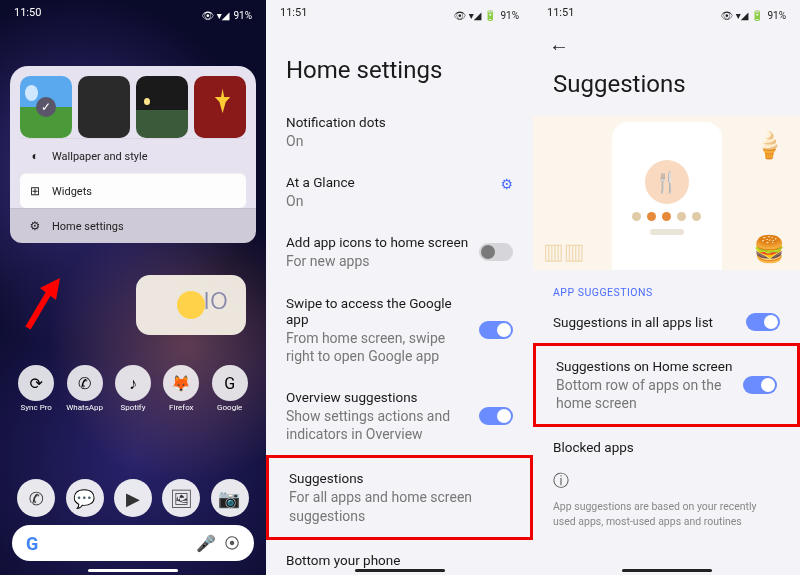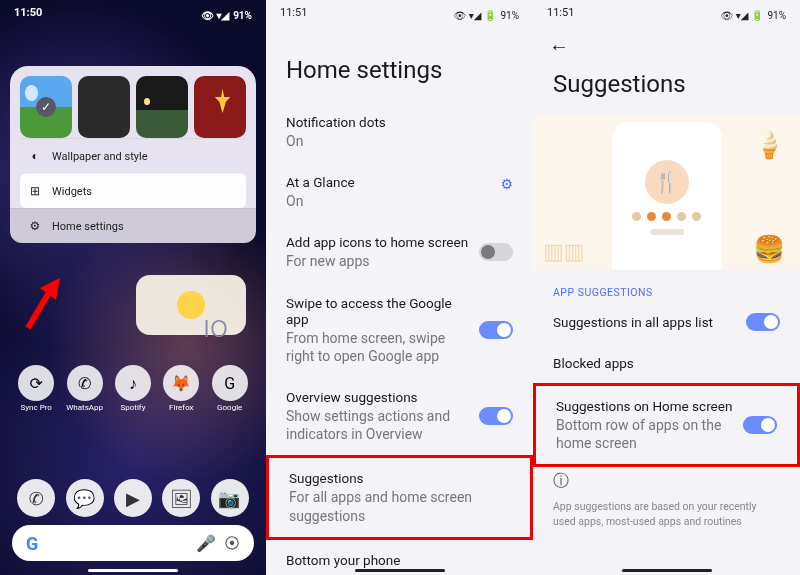--- a/index.html
+++ b/index.html
@@ -5,21 +5,21 @@
   * { box-sizing: border-box; margin: 0; padding: 0; }
   body { font-family: -apple-system, Roboto, sans-serif; background: #fff; width: 800px; height: 575px; display: flex; }
   .panel { position: relative; height: 575px; overflow: hidden; }
   .p1 { width: 266px; background: linear-gradient(135deg,#0a0a2a,#3a2a5a,#1a1a4a,#4a3a6a); }
   .p2 { width: 267px; background: #f4f3f7; }
   .p3 { width: 267px; background: #f4f3f7; }
 
   
   .status { position: absolute; top: 6px; left: 0; right: 0; height: 18px; display: flex; justify-content: space-between; padding: 0 14px; font-size: 11px; z-index: 50; }
   .status .icons { display: flex; gap: 4px; align-items: center; font-size: 10px; }
-  .p1 .status { color: #fff; font-weight: bold; }
+  .p1 .status { color: #fff; }
   .p2 .status, .p3 .status { color: #222; }
 
   
   .swirls { position:absolute; inset:0; background:
     radial-gradient(circle at 30% 30%, rgba(100,80,200,.5), transparent 40%),
     radial-gradient(circle at 70% 60%, rgba(200,120,100,.4), transparent 35%),
     radial-gradient(circle at 50% 80%, rgba(60,50,150,.6), transparent 45%),
     #0a0a2a; }
 
   
@@ -40,21 +40,21 @@
   .menu-row.sel { background:#cfcad8; border-radius:0 0 12px 12px; margin:0 -10px -6px; padding:10px 18px; }
   .micon { width:14px; height:14px; display:inline-flex; align-items:center; justify-content:center; font-size:12px; }
 
   
   .arrow { position:absolute; top:270px; left:20px; z-index:20; color:red; }
   .arrow svg { width:50px; height:60px; }
 
   
   .clock-w { position:absolute; top:275px; right:20px; width:110px; height:60px; background:rgba(245,240,230,.95); border-radius:14px; display:flex; align-items:center; justify-content:center; z-index:5;}
   .clock-w .sun{width:28px;height:28px;border-radius:50%;background:#ffd24a;}
-  .clock-w .bignum{position:absolute;right:18px;top:4px;font-size:32px;color:#88a;font-weight:300;margin-top:28px;}
+  .clock-w .bignum{position:absolute;right:18px;top:4px;font-size:32px;color:#88a;font-weight:300;}
 
   
   .apps { position:absolute; top:365px; left:0; right:0; padding:0 12px; display:flex; justify-content:space-around; z-index:5;}
   .app { width:44px; display:flex; flex-direction:column; align-items:center; gap:2px;}
   .app .bub { width:36px;height:36px;border-radius:50%;background:rgba(255,255,255,.85);display:flex;align-items:center;justify-content:center;font-size:16px;}
   .app .lbl { font-size:8px;color:#fff;text-align:center;white-space:nowrap;}
   .dock { position:absolute; bottom:58px; left:0; right:0; padding:0 12px; display:flex; justify-content:space-around; z-index:5;}
   .dock .bub{width:38px;height:38px;border-radius:50%;background:rgba(255,255,255,.9);display:flex;align-items:center;justify-content:center;font-size:18px;color:#333;}
 
   
@@ -261,26 +261,26 @@
   </div>
 
   <div class="sectlbl">APP SUGGESTIONS</div>
 
   <div class="row withtog">
     <div>
         <div class="t">Suggestions in all apps list</div>
       </div>
     <div class="tog on"></div>
   </div>
+  <div class="row withtog redbox">
+    <div>
+        <div class="t">Suggestions on Home screen</div>
+    <div class="s">Bottom row of apps on the home screen</div>
+      </div>
+    <div class="tog on"></div>
+  </div>
   <div class="row">
     <div class="t">Blocked apps</div>
-  </div>
-  <div class="row withtog redbox">
-    <div>
-        <div class="t">Suggestions on Home screen</div>
-    <div class="s">Bottom row of apps on the home screen</div>
-      </div>
-    <div class="tog on"></div>
   </div>
   <div class="inficon">ⓘ</div>
   <div class="infoline">App suggestions are based on your recently used apps, most-used apps and routines</div>
   <div class="navbar"></div>
 </div>
 
 </body></html>

